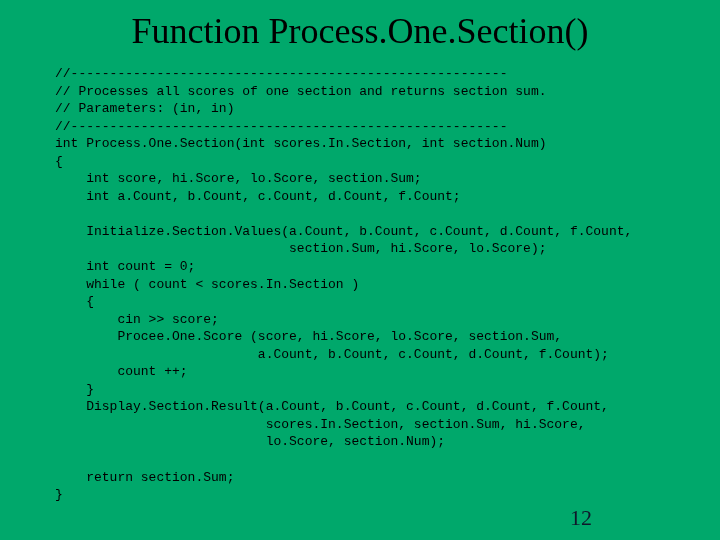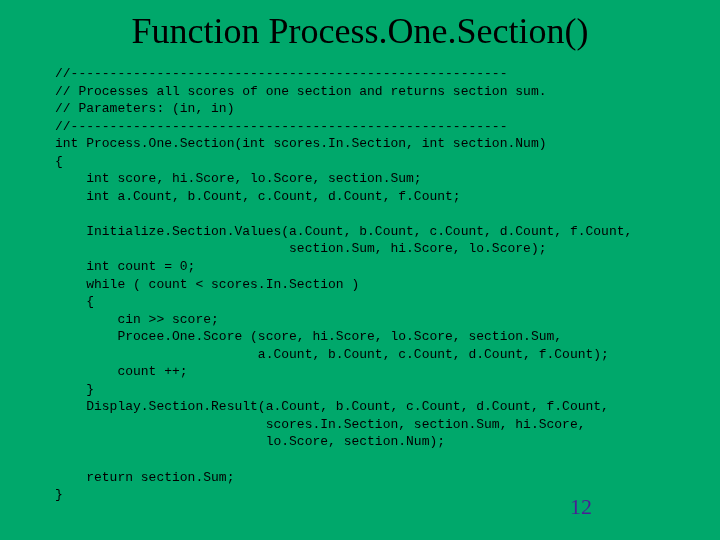--- a/index.html
+++ b/index.html
@@ -35,23 +35,23 @@
     width: 620px;
     font-family: "Courier New", Courier, monospace;
     font-size: 13px;
     line-height: 1.35;
     color: #000;
     white-space: pre;
   }
   .pagenum {
     position: absolute;
     right: 20px;
-    bottom: 20px;
+    bottom: 9px;
     font-size: 22px;
-    color: #4c1d95;
+    color: #0f172a;
   }
 </style>
 </head>
 <body>
 
 <div class="slide">
   <div class="title">Function Process.One.Section()</div>
   <div class="code">//--------------------------------------------------------
 // Processes all scores of one section and returns section sum.
 // Parameters: (in, in)

